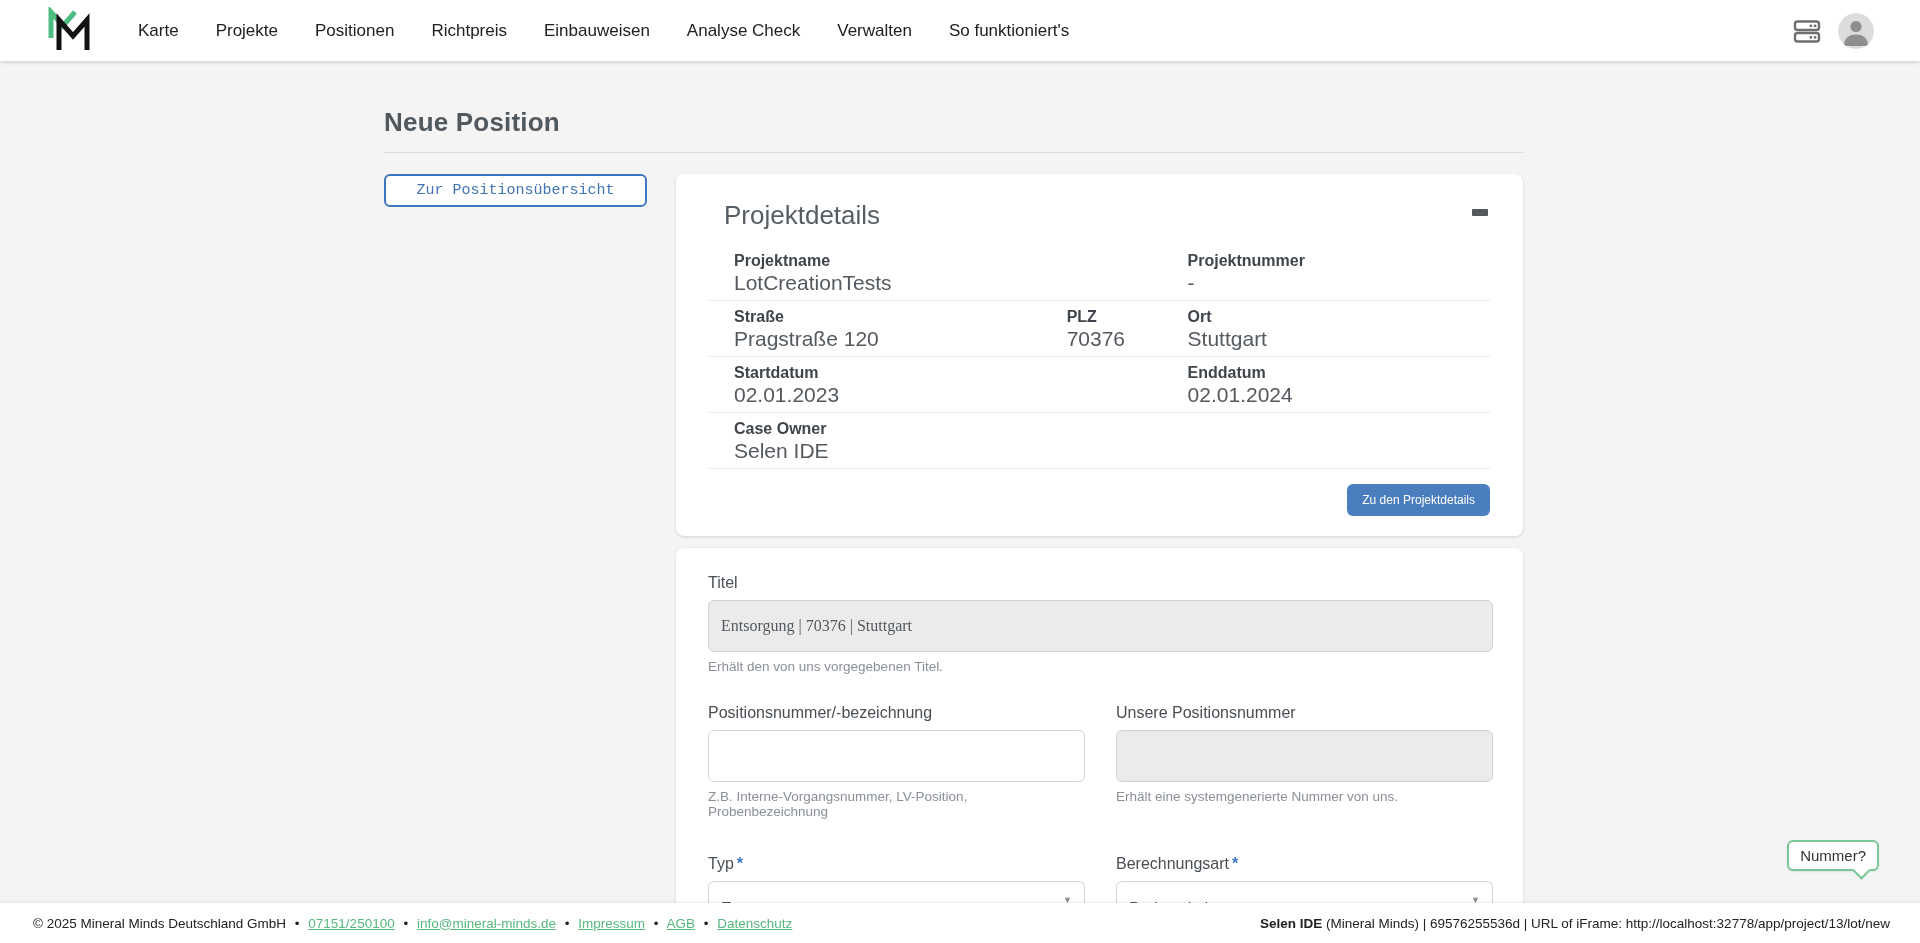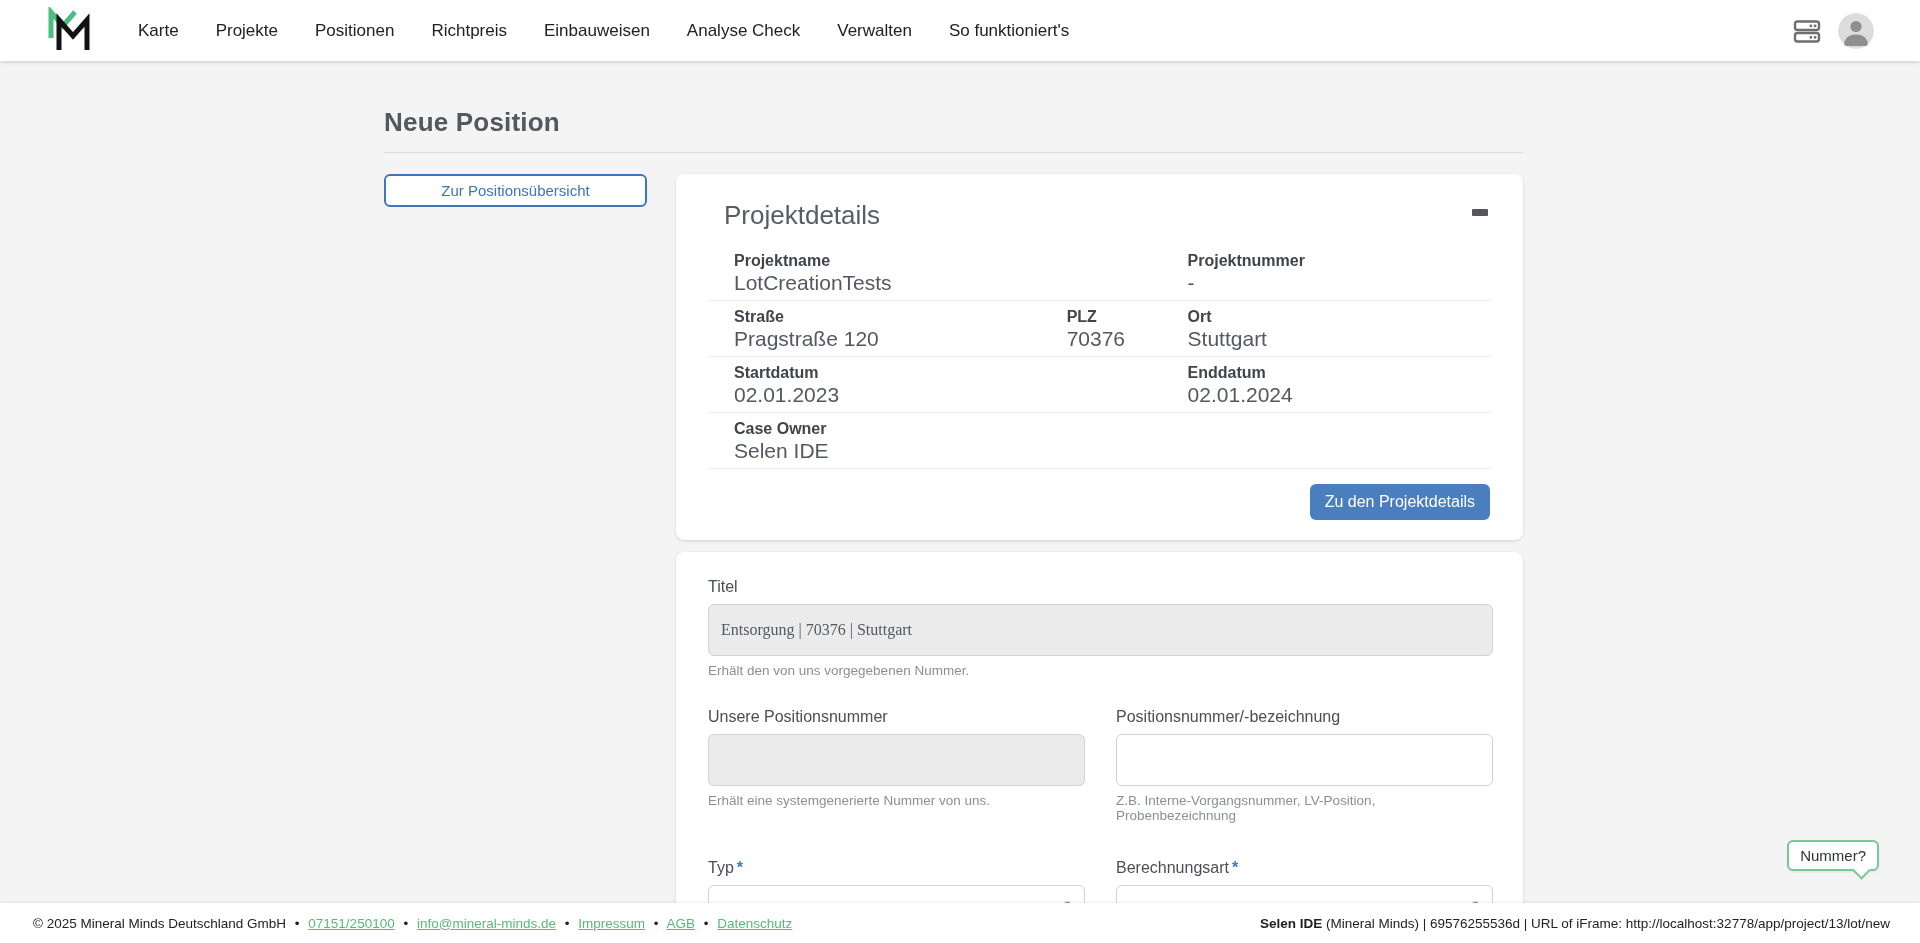--- a/index.html
+++ b/index.html
@@ -23,21 +23,21 @@
   .nav-right { margin-left:auto; display:flex; align-items:center; gap:16px; margin-right:46px; }
   .icon-btn { background:none; border:none; padding:0; cursor:pointer; line-height:0; }
   .avatar { width:36px; height:36px; border-radius:50%; overflow:hidden; cursor:pointer; }
 
   
   .main { position:absolute; top:61px; left:0; right:0; bottom:40px; overflow:hidden; }
   .container { position:absolute; left:384px; top:0; width:1139px; }
   .page-title { margin:46px 0 0; font-size:26px; font-weight:bold; color:#51585e; letter-spacing:.2px; }
   .title-rule { border:none; border-top:1px solid #dcdcdc; margin:14px 0 0; }
   .content-row { display:flex; align-items:flex-start; margin-top:21px; }
-  .left-col { width:263px; flex:none; }
+  .left-col { width:263px; flex:none;font-family:Liberation Mono, monospace; }
   .right-col { flex:1; margin-left:29px; }
 
   .btn-outline {
     display:block; width:100%; padding:6px 10px;
     background:#fff; border:2px solid #3e76c0; border-radius:6px;
     color:#3f74b5; font-size:15px; text-align:center; cursor:pointer;
     font-family:inherit;
   }
 
   .card { background:#fff; border-radius:8px; box-shadow:0 1px 3px rgba(0,0,0,.14); }
@@ -53,21 +53,21 @@
   .pd-table { margin-top:14px; }
   .pd-row {
     display:grid; grid-template-columns:44% 16% 40%;
     padding:7px 0 8px 26px; border-bottom:1px solid #ececec;
   }
   .pd-label { font-size:16px; font-weight:bold; color:#3f454a; line-height:18px; }
   .pd-value { font-size:21px; color:#53595e; margin-top:4px; line-height:18px; }
   .pd-actions { display:flex; justify-content:flex-end; margin-top:15px; }
   .btn-primary {
     background:#4a7ebf; color:#fff; border:none; border-radius:6px;
-    padding:9px 15px; font-size:16px; cursor:pointer; font-family:inherit;
+    padding:9px 15px; font-size:12px; cursor:pointer; font-family:inherit;
   }
 
   
   .card.form { margin-top:12px; padding:26px 30px 70px 32px; }
   .field-label { font-size:16px; color:#494f54; line-height:18px; }
   .req { color:#3e76c0; font-weight:bold; margin-left:3px; }
   .text-input {
     display:block; width:100%; height:52px; margin-top:8px;
     border:1px solid #cfd3d7; border-radius:6px; background:#fff;
     font-size:16px; color:#53595e; padding:0 12px; font-family:Liberation Serif, serif; outline:none;
@@ -217,33 +217,33 @@
           <div class="pd-actions">
             <button class="btn-primary">Zu den Projektdetails</button>
           </div>
         </section>
 
         <section class="card form">
 
           <div>
             <label class="field-label">Titel</label>
             <input class="text-input" type="text" disabled="" value="Entsorgung | 70376 | Stuttgart" style="">
-            <div class="helper">Erhält den von uns vorgegebenen Nummer.</div>
+            <div class="helper">Erhält den von uns vorgegebenen Titel.</div>
           </div>
 
           <div class="form-grid">
+            <div>
+              <label class="field-label">Positionsnummer/-bezeichnung</label>
+              <input class="text-input" type="text" value="" style="">
+              <div class="helper">Z.B. Interne-Vorgangsnummer, LV-Position, Probenbezeichnung</div>
+            </div>
             <div>
               <label class="field-label">Unsere Positionsnummer</label>
               <input class="text-input" type="text" disabled="" value="" style="">
               <div class="helper">Erhält eine systemgenerierte Nummer von uns.</div>
-            </div>
-            <div>
-              <label class="field-label">Positionsnummer/-bezeichnung</label>
-              <input class="text-input" type="text" value="" style="">
-              <div class="helper">Z.B. Interne-Vorgangsnummer, LV-Position, Probenbezeichnung</div>
             </div>
           </div>
 
           <div class="form-grid second">
             <div>
               <label class="field-label">
                 <span>Typ</span><span class="req">*</span>
               </label>
               <div class="select">
                 <span>Entsorgung</span>

